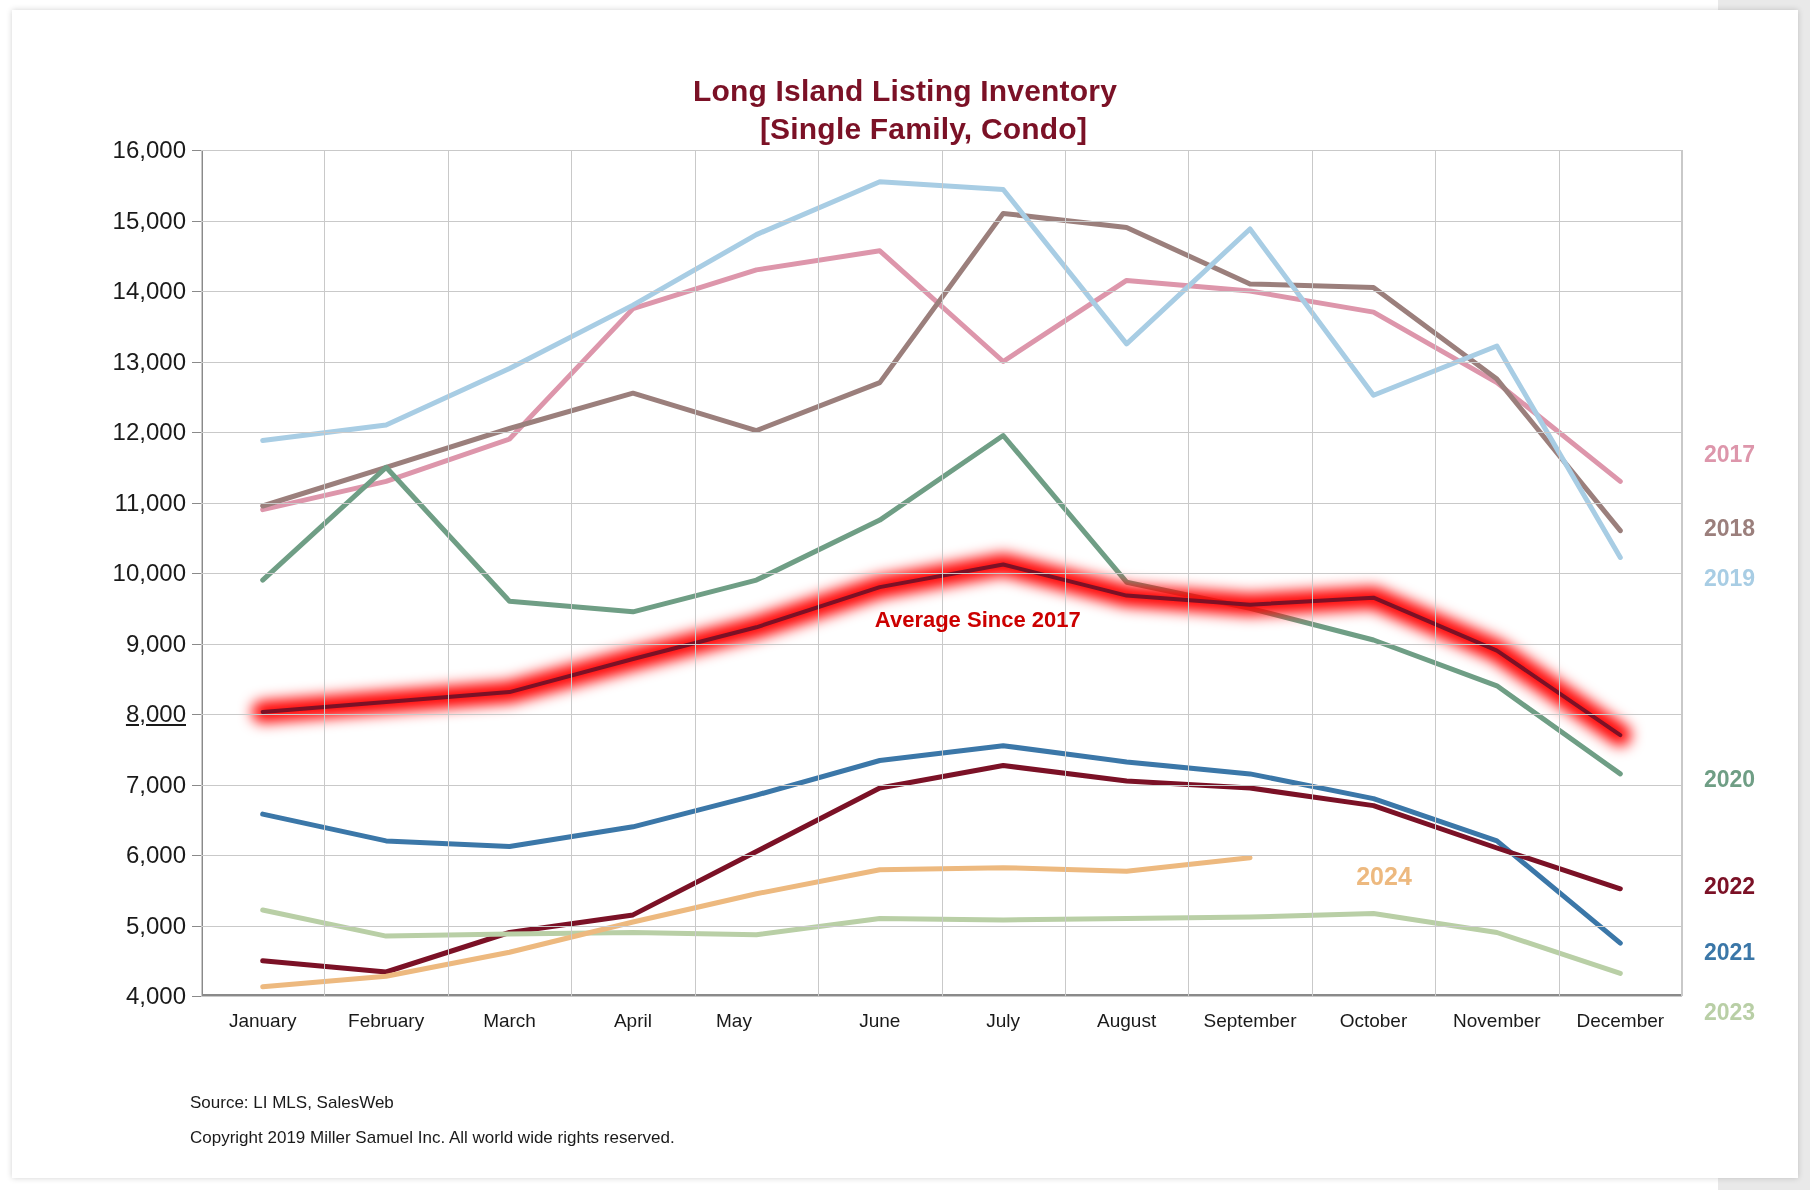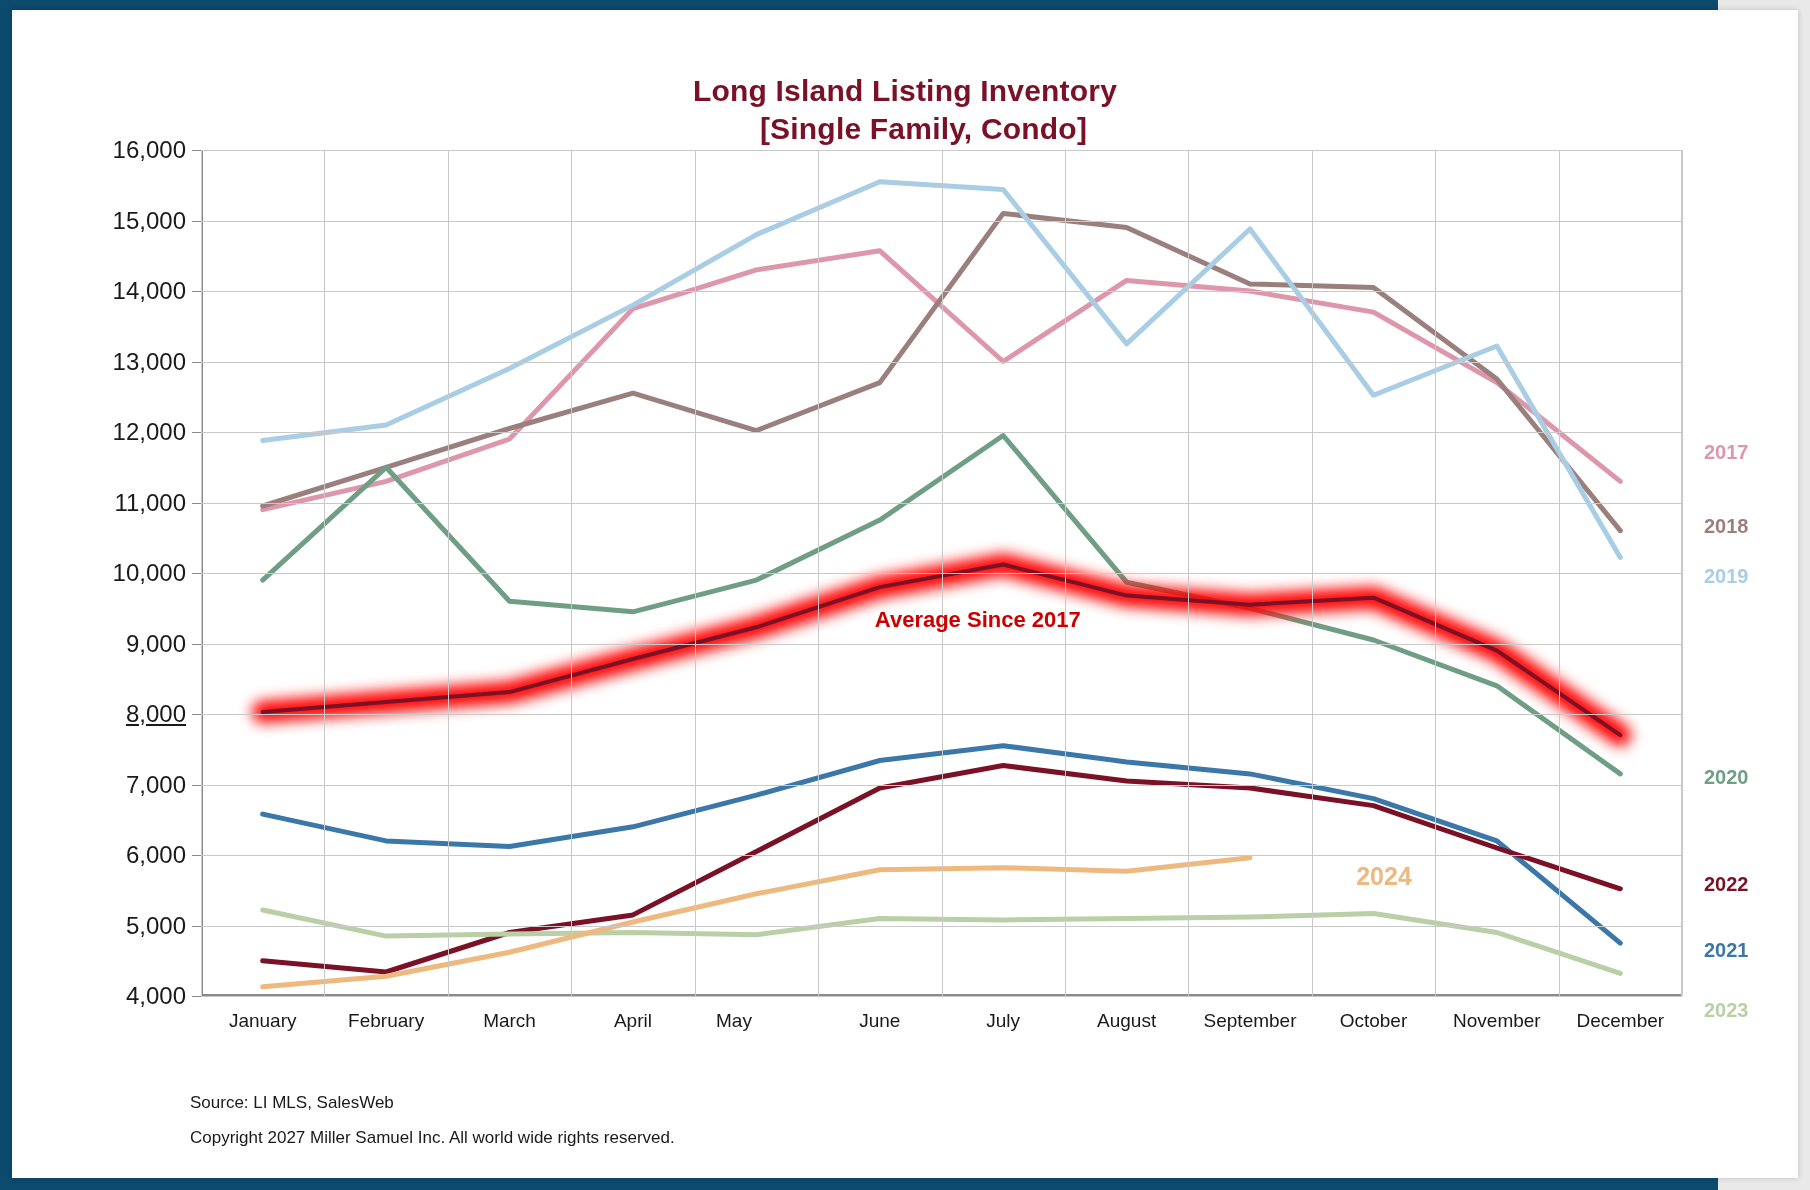--- a/index.html
+++ b/index.html
@@ -10,21 +10,21 @@
     width: 1810px;
     height: 1190px;
     background: #e9e9e9;
     font-family: "Liberation Sans", sans-serif;
     overflow: hidden;
   }
   #page {
     position: relative;
     width: 1718px;
     height: 1190px;
-    background: #0c4a6e;
+    background: #ffffff;
     box-sizing: border-box;
   }
   .frame {
     position: absolute;
     left: 12px;
     top: 10px;
     width: 1786px;
     height: 1168px;
     background: #ffffff;
     box-shadow: 0 0 6px rgba(0,0,0,0.18);
@@ -94,21 +94,21 @@
     top: 995px;
     font-size: 19px;
     color: #1a1a1a;
     text-align: center;
     transform: translateX(-50%);
     white-space: nowrap;
   }
   
   .series-label {
     position: absolute;
-    font-size: 20px;
+    font-size: 23px;
     font-weight: bold;
     white-space: nowrap;
   }
   .avg-label {
     position: absolute;
     font-size: 22px;
     font-weight: bold;
     color: #cc0000;
     white-space: nowrap;
   }
@@ -260,17 +260,17 @@
         <div class="series-label" style="color: rgb(111, 158, 133); left: 1692px; top: 755.925px;">2020</div>
         <div class="series-label" style="color: rgb(123, 17, 38); left: 1692px; top: 862.84px;">2022</div>
         <div class="series-label" style="color: rgb(59, 119, 168); left: 1692px; top: 929.125px;">2021</div>
         <div class="series-label" style="color: rgb(185, 207, 166); left: 1692px; top: 989.44px;">2023</div>
       </div>
 
     <div class="avg-label" id="avg-label" style="left: 862.855px; top: 596.825px; color: rgb(204, 0, 0);">Average  Since 2017</div>
     <div class="inline-label" id="label-2024" style="left: 1344.18px; top: 852.15px; color: rgb(237, 185, 127);">2024</div>
 
     <div class="source-line" style="left:178px; top:1083px;">Source: LI MLS, SalesWeb</div>
-    <div class="source-line" style="left:178px; top:1118px;">Copyright 2027 Miller Samuel Inc.  All world wide rights reserved.</div>
+    <div class="source-line" style="left:178px; top:1118px;">Copyright 2019 Miller Samuel Inc.  All world wide rights reserved.</div>
 
 
   </div>
 </div>
 
 </body></html>

